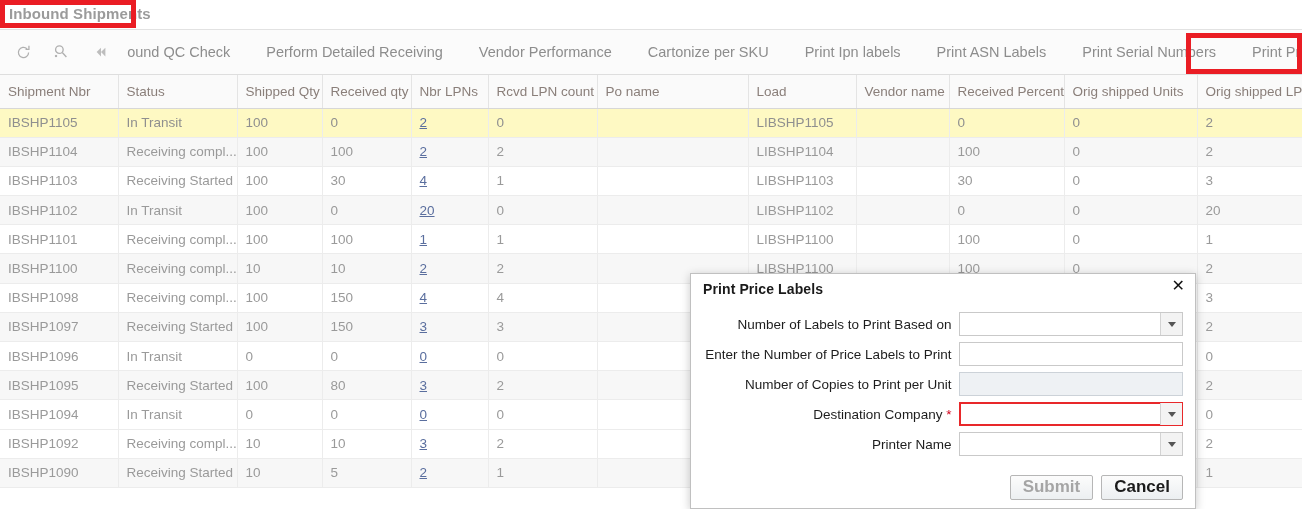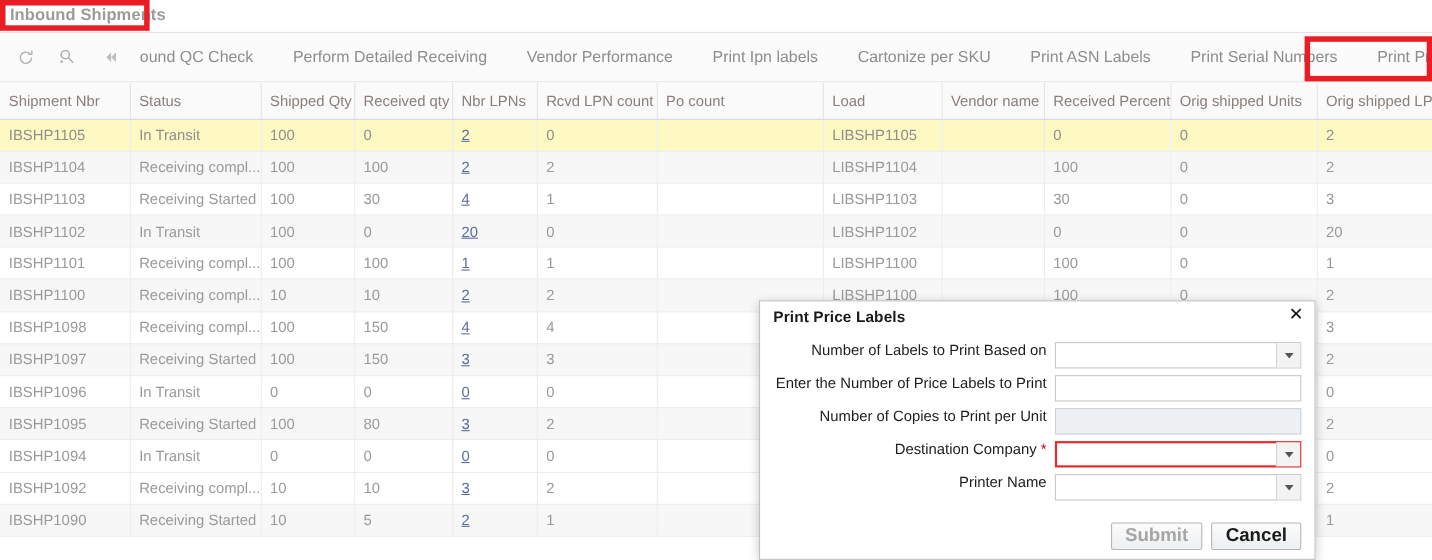--- a/index.html
+++ b/index.html
@@ -129,21 +129,21 @@
     letter-spacing: .1px;
   }
   .dlg-close {
     position: absolute; right: 10px; top: 4px;
     font-size: 16px; font-weight: bold; color: #111;
     line-height: 16px; cursor: pointer;
     font-family: "DejaVu Sans", sans-serif;
   }
   .dlg-body { padding: 9px 12px 0 12px; }
   .frow {
-    display: flex; 
+    display: flex; align-items: center;
     height: 26px; margin-bottom: 4px;
   }
   .flabel {
     width: 258px;
     text-align: right;
     padding-right: 8px;
     font-size: 13.5px;
     color: #1d1d1d;
     white-space: nowrap;
   }
@@ -236,22 +236,22 @@
     <div class="tb-icon tb-collapse" title="collapse">
       <svg width="14" height="14" viewBox="0 0 16 16" fill="#bdbdbd">
         <polygon points="8,3 8,13 3,8"></polygon>
         <polygon points="13,3 13,13 8,8"></polygon>
       </svg>
     </div>
     <div class="tb-items">
         <div class="tb-item first">ound QC Check</div>
         <div class="tb-item">Perform Detailed Receiving</div>
         <div class="tb-item">Vendor Performance</div>
+        <div class="tb-item">Cartonize per SKU</div>
         <div class="tb-item">Print Ipn labels</div>
-        <div class="tb-item">Cartonize per SKU</div>
         <div class="tb-item">Print ASN Labels</div>
         <div class="tb-item">Print Serial Numbers</div>
         <div class="tb-item last">Print Price Labels</div>
       </div>
   </div>
 
   <div class="grid">
     <table class="datagrid">
       <colgroup>
         <col style="width:118px">
@@ -268,21 +268,21 @@
           <col style="width:105px">
       </colgroup>
       <thead>
         <tr id="header-row">
             <th>Shipment Nbr</th>
             <th>Status</th>
             <th>Shipped Qty</th>
             <th>Received qty</th>
             <th>Nbr LPNs</th>
             <th>Rcvd LPN count</th>
-            <th>Po count</th>
+            <th>Po name</th>
             <th>Load</th>
             <th>Vendor name</th>
             <th>Received Percent</th>
             <th>Orig shipped Units</th>
             <th>Orig shipped LPN</th>
           </tr>
       </thead>
       <tbody id="table-body">
           <tr class="r-sel">
             <td class="c-id">IBSHP1105</td>

